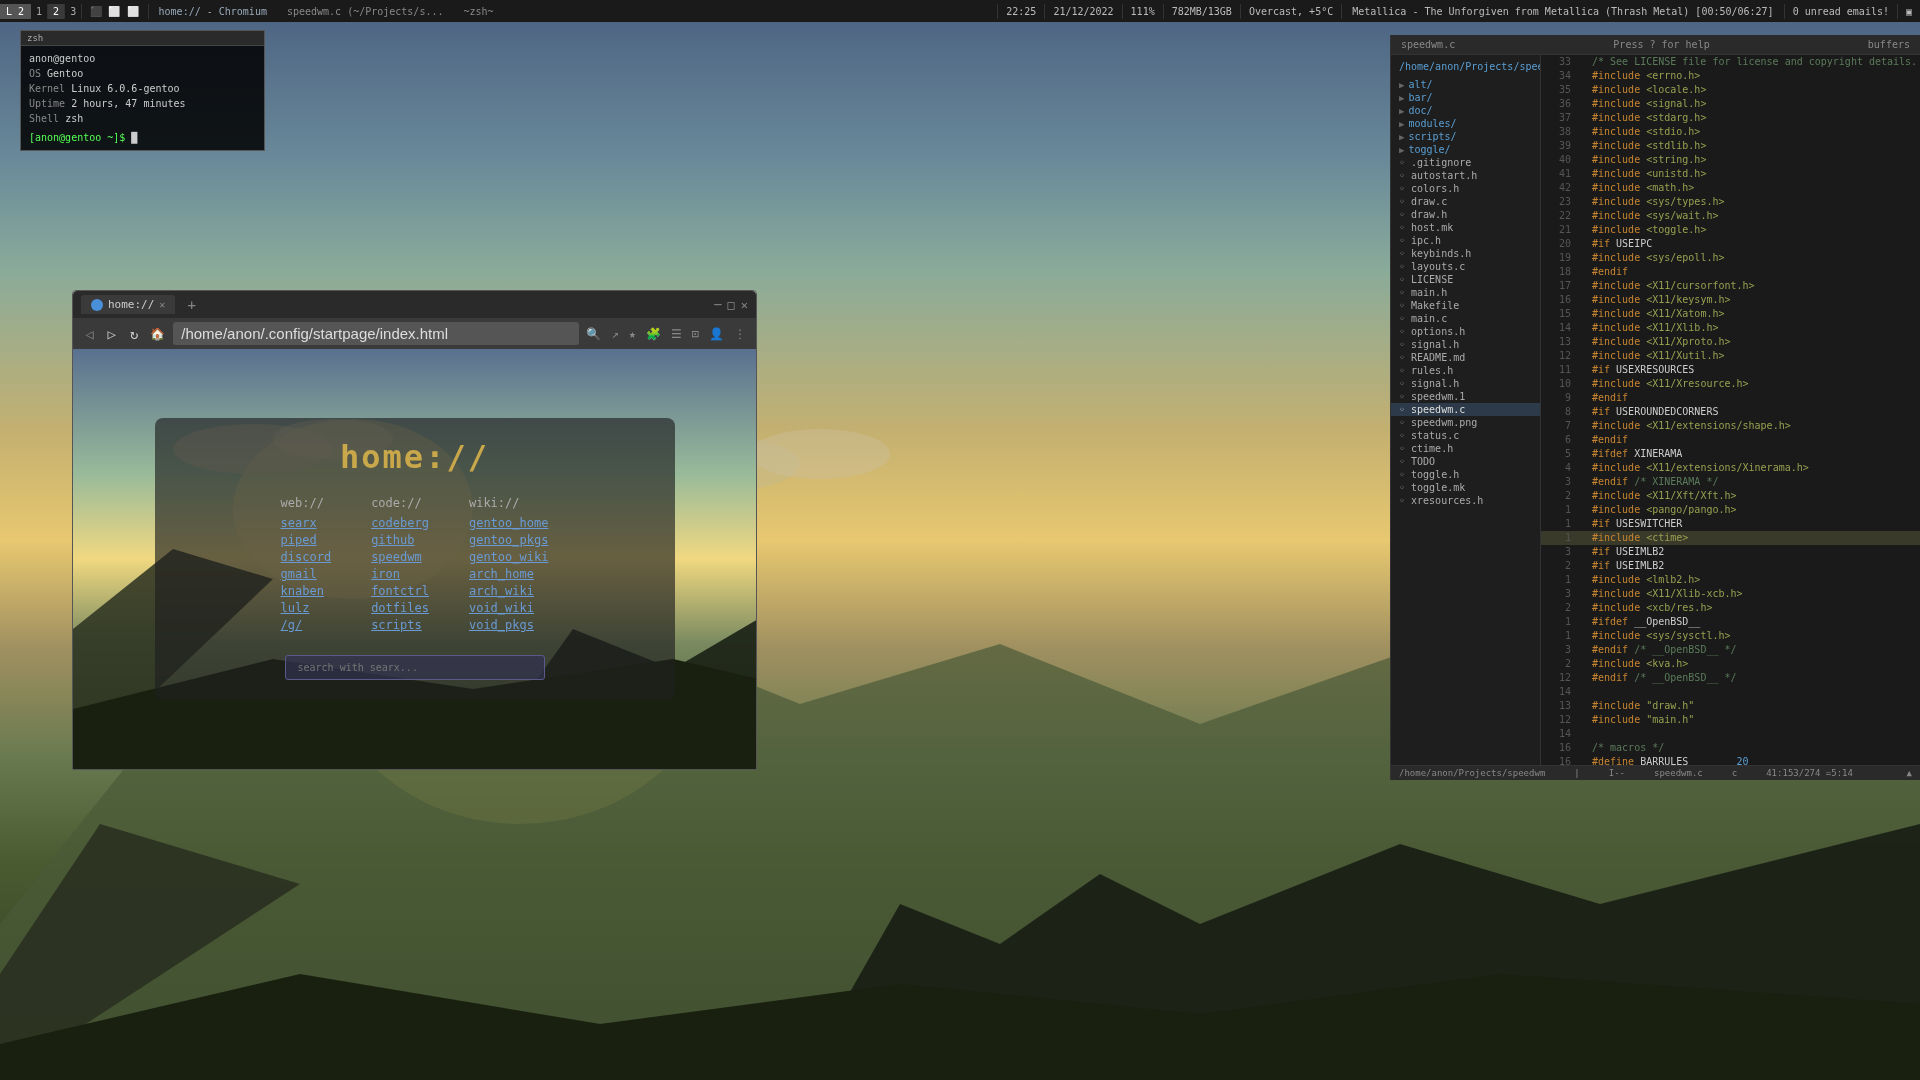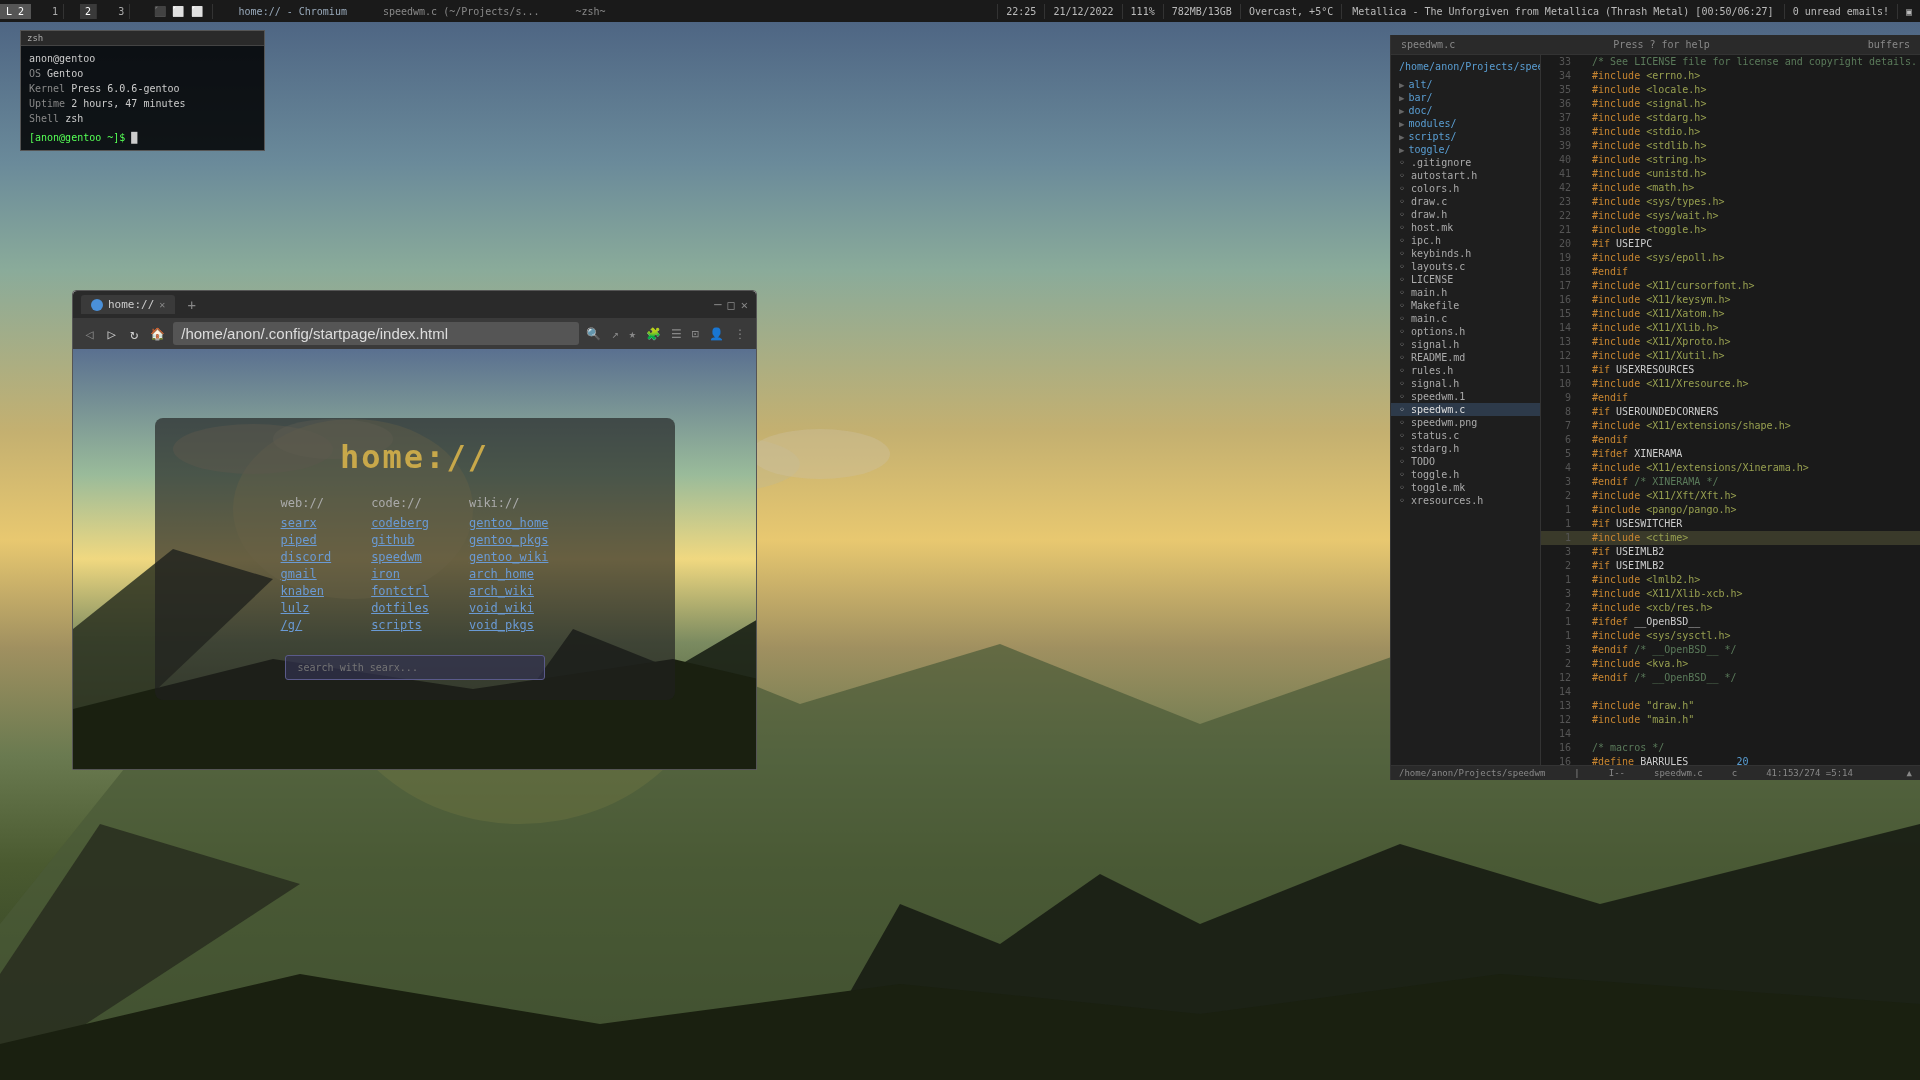--- a/index.html
+++ b/index.html
@@ -52,21 +52,21 @@
       display: flex;
       align-items: center;
       z-index: 100;
       font-size: 11px;
       color: #ccc;
     }
 
     .topbar-left {
       display: flex;
       align-items: center;
-      gap: 16px;
+      gap: 0;
     }
 
     .topbar-tag {
       background: #333;
       color: #aaa;
       padding: 2px 6px;
       font-size: 10px;
       border-right: 1px solid #555;
     }
 
@@ -479,21 +479,21 @@
     <div class="topbar-item">0 unread emails!</div>
     <div class="topbar-item">▣</div>
   </div>
 </div>
 
 <div id="terminal">
   <div class="terminal-titlebar">zsh</div>
   <div class="terminal-content">
     <div><span class="label">     </span><span>anon@gentoo</span></div>
     <div><span class="label">  OS   </span><span>Gentoo</span></div>
-    <div><span class="label"> Kernel </span><span>Press 6.0.6-gentoo</span></div>
+    <div><span class="label"> Kernel </span><span>Linux 6.0.6-gentoo</span></div>
     <div><span class="label"> Uptime </span><span>2 hours, 47 minutes</span></div>
     <div><span class="label">  Shell </span><span>zsh</span></div>
     <div style="margin-top:4px;"><span class="terminal-prompt">[anon@gentoo ~]$</span><span> █</span></div>
   </div>
 </div>
 
 <div id="browser">
 
   <div class="browser-titlebar">
     <div class="browser-tab">
@@ -620,21 +620,21 @@
       <div class="tree-item">◦ main.c</div>
       <div class="tree-item">◦ options.h</div>
       <div class="tree-item">◦ signal.h</div>
       <div class="tree-item">◦ README.md</div>
       <div class="tree-item">◦ rules.h</div>
       <div class="tree-item">◦ signal.h</div>
       <div class="tree-item">◦ speedwm.1</div>
       <div class="tree-item selected">◦ speedwm.c</div>
       <div class="tree-item">◦ speedwm.png</div>
       <div class="tree-item">◦ status.c</div>
-      <div class="tree-item">◦ stdarg.h</div>
+      <div class="tree-item">◦ ctime.h</div>
       <div class="tree-item">◦ TODO</div>
       <div class="tree-item">◦ toggle.h</div>
       <div class="tree-item">◦ toggle.mk</div>
       <div class="tree-item">◦ xresources.h</div>
     </div>
 
     <div id="code-editor">
       <div class="code-line">
           <span class="line-num">33</span>
           <span class="code-content"><span class="cm">/* See LICENSE file for license and copyright details. w/</span></span>

